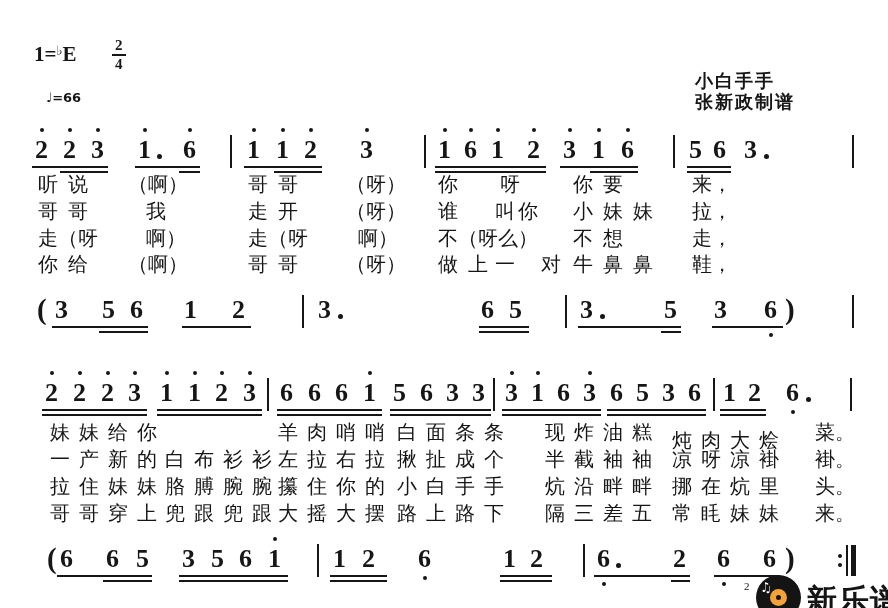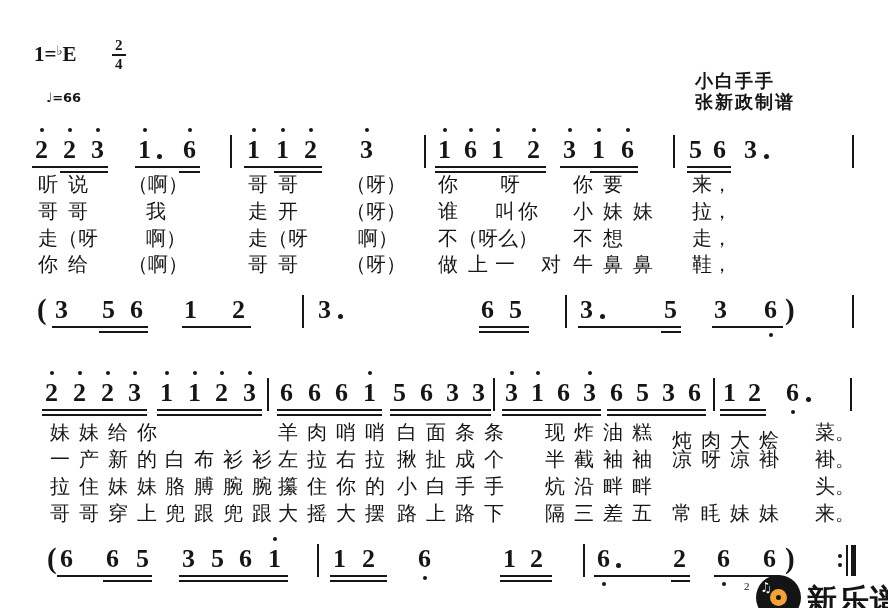--- a/index.html
+++ b/index.html
@@ -271,20 +271,21 @@
     <div class="lyr" style="left: 278px; top: 448px;">左拉右拉</div>
     <div class="lyr" style="left: 397px; top: 448px;">揪扯成个</div>
     <div class="lyr" style="left: 545px; top: 448px;">半截袖袖</div>
     <div class="lyr" style="left: 672px; top: 448px;">凉呀凉褂</div>
     <div class="lyr" style="left: 815px; top: 448px; letter-spacing: 0px;">褂。</div>
     <div class="lyr" style="left: 50px; top: 475px;">拉住妹妹</div>
     <div class="lyr" style="left: 165px; top: 475px;">胳膊腕腕</div>
     <div class="lyr" style="left: 278px; top: 475px;">攥住你的</div>
     <div class="lyr" style="left: 397px; top: 475px;">小白手手</div>
     <div class="lyr" style="left: 545px; top: 475px;">炕沿畔畔</div>
+    <div class="lyr" style="left: 672px; top: 475px;">挪在炕里</div>
     <div class="lyr" style="left: 815px; top: 475px; letter-spacing: 0px;">头。</div>
     <div class="lyr" style="left: 50px; top: 502px;">哥哥穿上</div>
     <div class="lyr" style="left: 165px; top: 502px;">兜跟兜跟</div>
     <div class="lyr" style="left: 278px; top: 502px;">大摇大摆</div>
     <div class="lyr" style="left: 397px; top: 502px;">路上路下</div>
     <div class="lyr" style="left: 545px; top: 502px;">隔三差五</div>
     <div class="lyr" style="left: 672px; top: 502px;">常眊妹妹</div>
     <div class="lyr" style="left: 815px; top: 502px; letter-spacing: 0px;">来。</div>
   </div>
 

